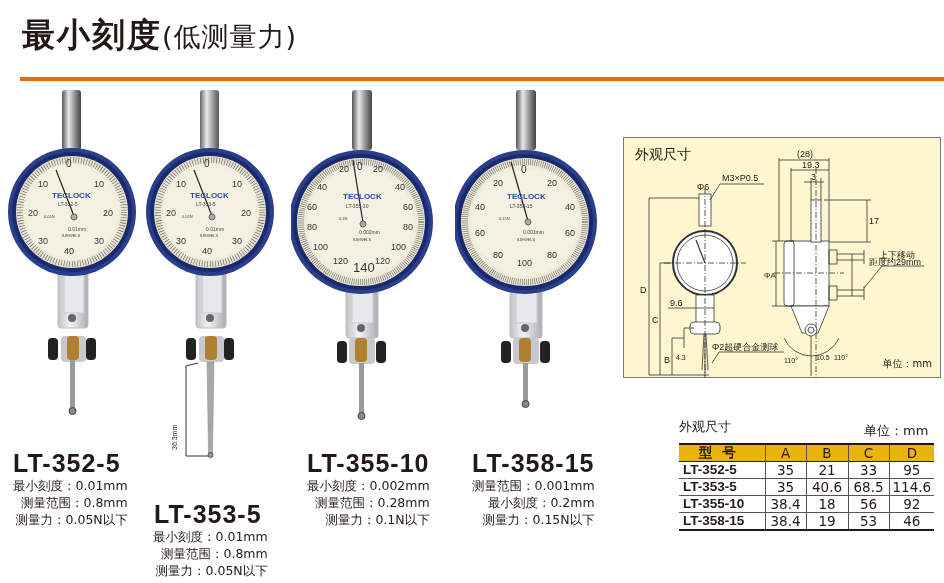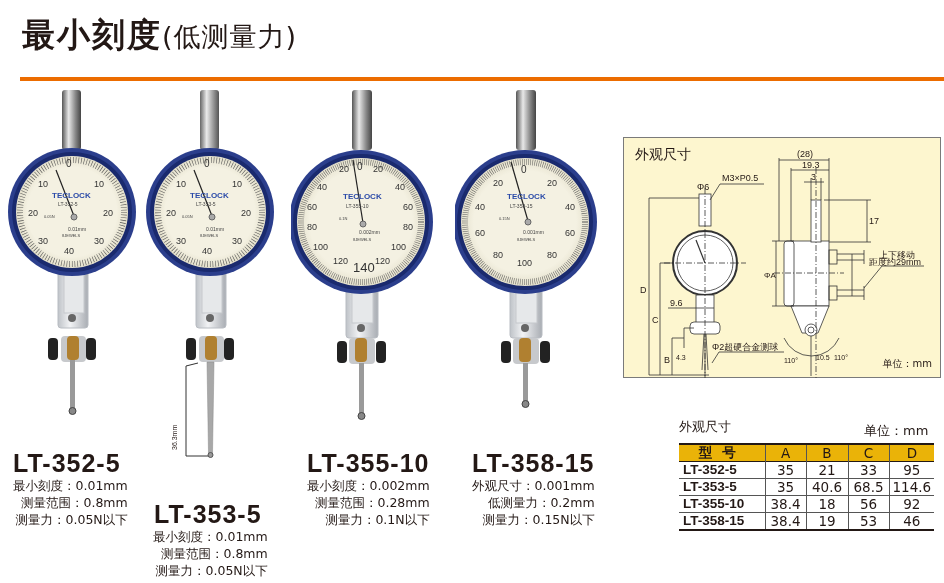--- a/index.html
+++ b/index.html
@@ -277,22 +277,22 @@
 
 <div class="model" style="left:307px; top:449px;">LT-355-10</div>
 <div class="spec" style="left:307px; top:477px;">
   <div>最小刻度：0.002mm</div>
   <div>测量范围：0.28mm</div>
   <div>测量力：0.1N以下</div>
 </div>
 
 <div class="model" style="left:472px; top:449px;">LT-358-15</div>
 <div class="spec" style="left:472px; top:477px;">
-  <div>外观尺寸：0.001mm</div>
-  <div>低测量力：0.2mm</div>
+  <div>测量范围：0.001mm</div>
+  <div>最小刻度：0.2mm</div>
   <div>测量力：0.15N以下</div>
 </div>
 
 <div class="diagram">
   <svg width="318" height="241" viewBox="0 0 318 241">
     <g stroke="#333" stroke-width="0.8" fill="none">
 
       <rect x="75" y="56" width="12" height="32" fill="#fff"></rect>
 
       <circle cx="81" cy="125" r="32" fill="#fff" stroke-width="2"></circle>

